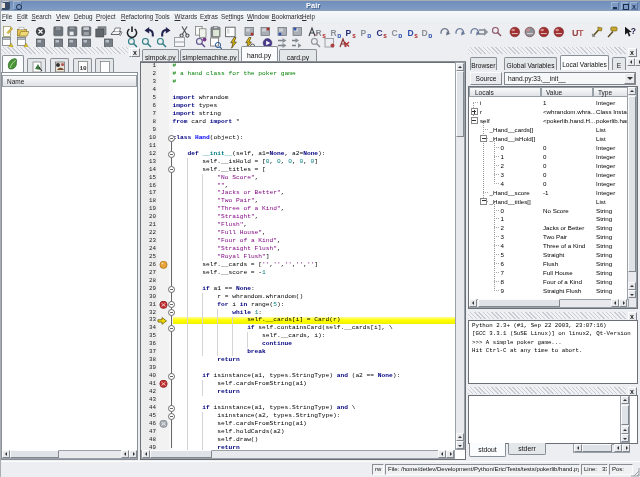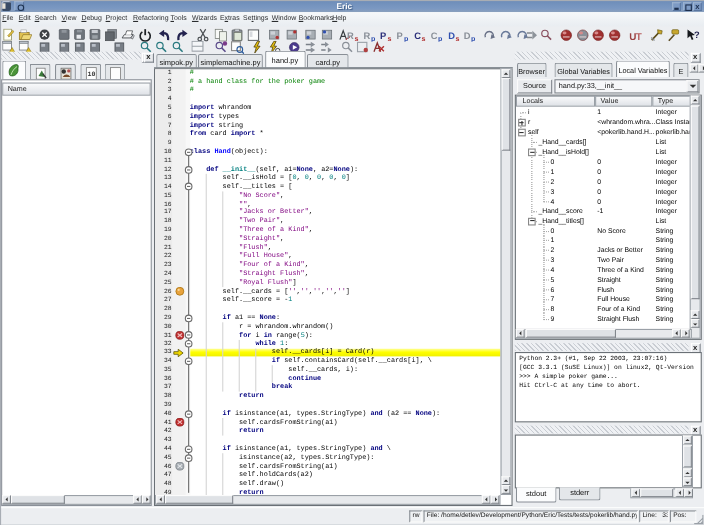--- a/index.html
+++ b/index.html
@@ -34,21 +34,21 @@
 
 <div class="abs" style="left:0;top:0;width:640px;height:11px;
  background:linear-gradient(#6c8cb8,#7b98c2 70%,#8aa0bd);"></div>
 <div class="abs" style="left:1px;top:1px;width:9px;height:9px;background:#3a4c66;
  border-radius:2px;box-shadow:inset 1px 1px 0 #b9c6da;"></div>
 <div class="abs" style="left:2px;top:3px;width:3px;height:5px;background:#e8e4da;"></div>
 <div class="abs" style="left:13px;top:1px;width:9px;height:9px;background:#7d9ac4;
  border:1px solid;border-color:#9db4d2 #5a76a0 #5a76a0 #9db4d2;box-sizing:border-box;"></div>
 <div class="abs" style="left:16px;top:4px;width:4px;height:4px;border:1px solid #1d3250;border-radius:50%;"></div>
 <div class="abs" style="left:306px;top:1px;font-size:7.5px;font-weight:bold;color:#fff;
- text-shadow:1px 1px 1px #3c5a82;">Eric</div>
+ text-shadow:1px 1px 1px #3c5a82;">Pair</div>
 
 <div class="abs" style="left:611px;top:1.5px;width:8px;height:8px;background:#7d9ac4;border:1px solid;border-color:#9db4d2 #5a76a0 #5a76a0 #9db4d2;box-sizing:border-box;"></div>
 <div class="abs" style="left:621px;top:1.5px;width:8px;height:8px;background:#7d9ac4;border:1px solid;border-color:#9db4d2 #5a76a0 #5a76a0 #9db4d2;box-sizing:border-box;"></div>
 <div class="abs" style="left:630px;top:1.5px;width:8px;height:8px;background:#7d9ac4;border:1px solid;border-color:#9db4d2 #5a76a0 #5a76a0 #9db4d2;box-sizing:border-box;"></div>
 <div class="abs" style="left:613px;top:7px;width:4px;height:1.5px;background:#1d2f4e;"></div>
 <div class="abs" style="left:623px;top:3.5px;width:4px;height:4px;border:1px solid #1d2f4e;"></div>
 <div class="abs" style="left:632px;top:3px;font-size:7px;font-weight:bold;color:#1d2f4e;line-height:7px;">x</div>
 <div class="abs" style="left:0;top:11px;width:640px;height:13px;background:linear-gradient(#f6f8fa,#e9edf1);"></div>
 <div class="mb" style="left:2px;top:13px;"><u>F</u>ile</div>
 <div class="mb" style="left:17px;top:13px;"><u>E</u>dit</div>

